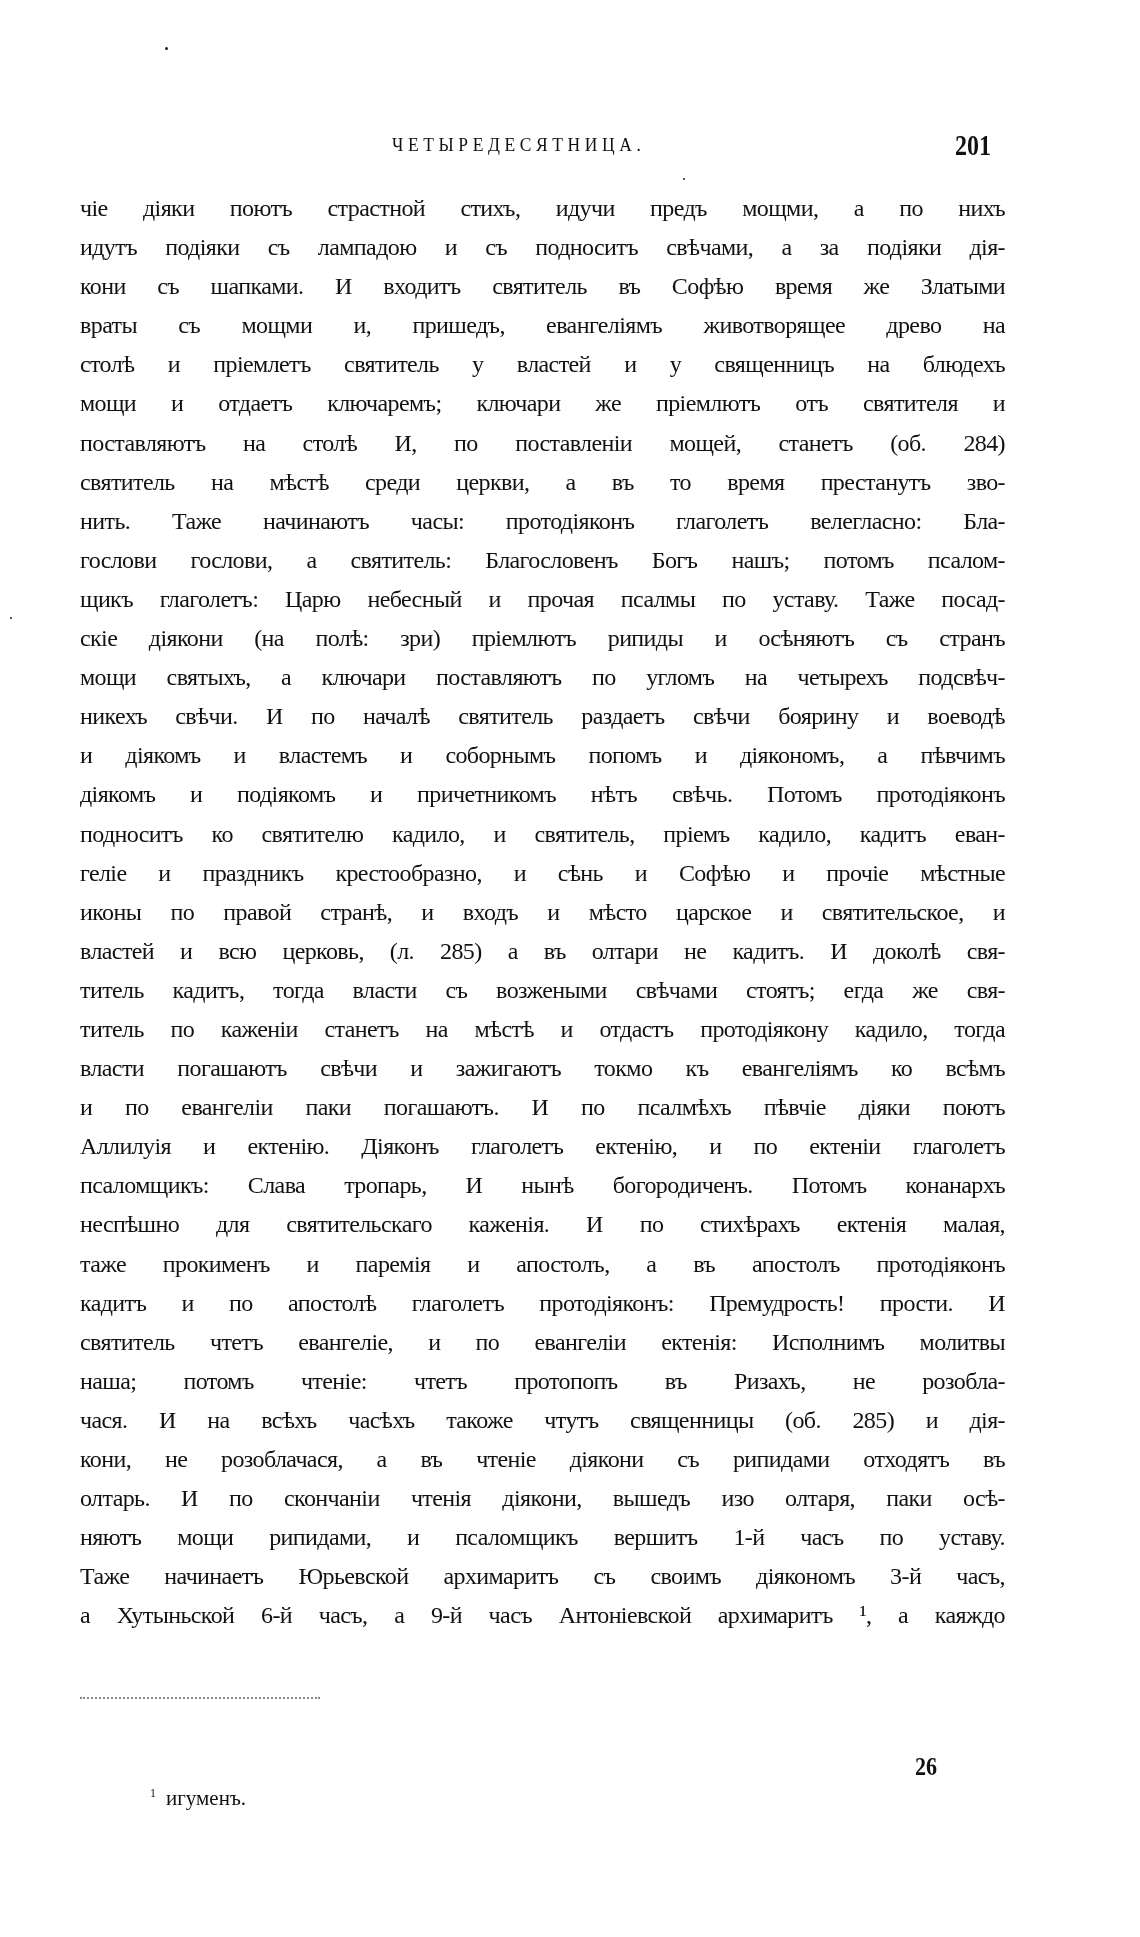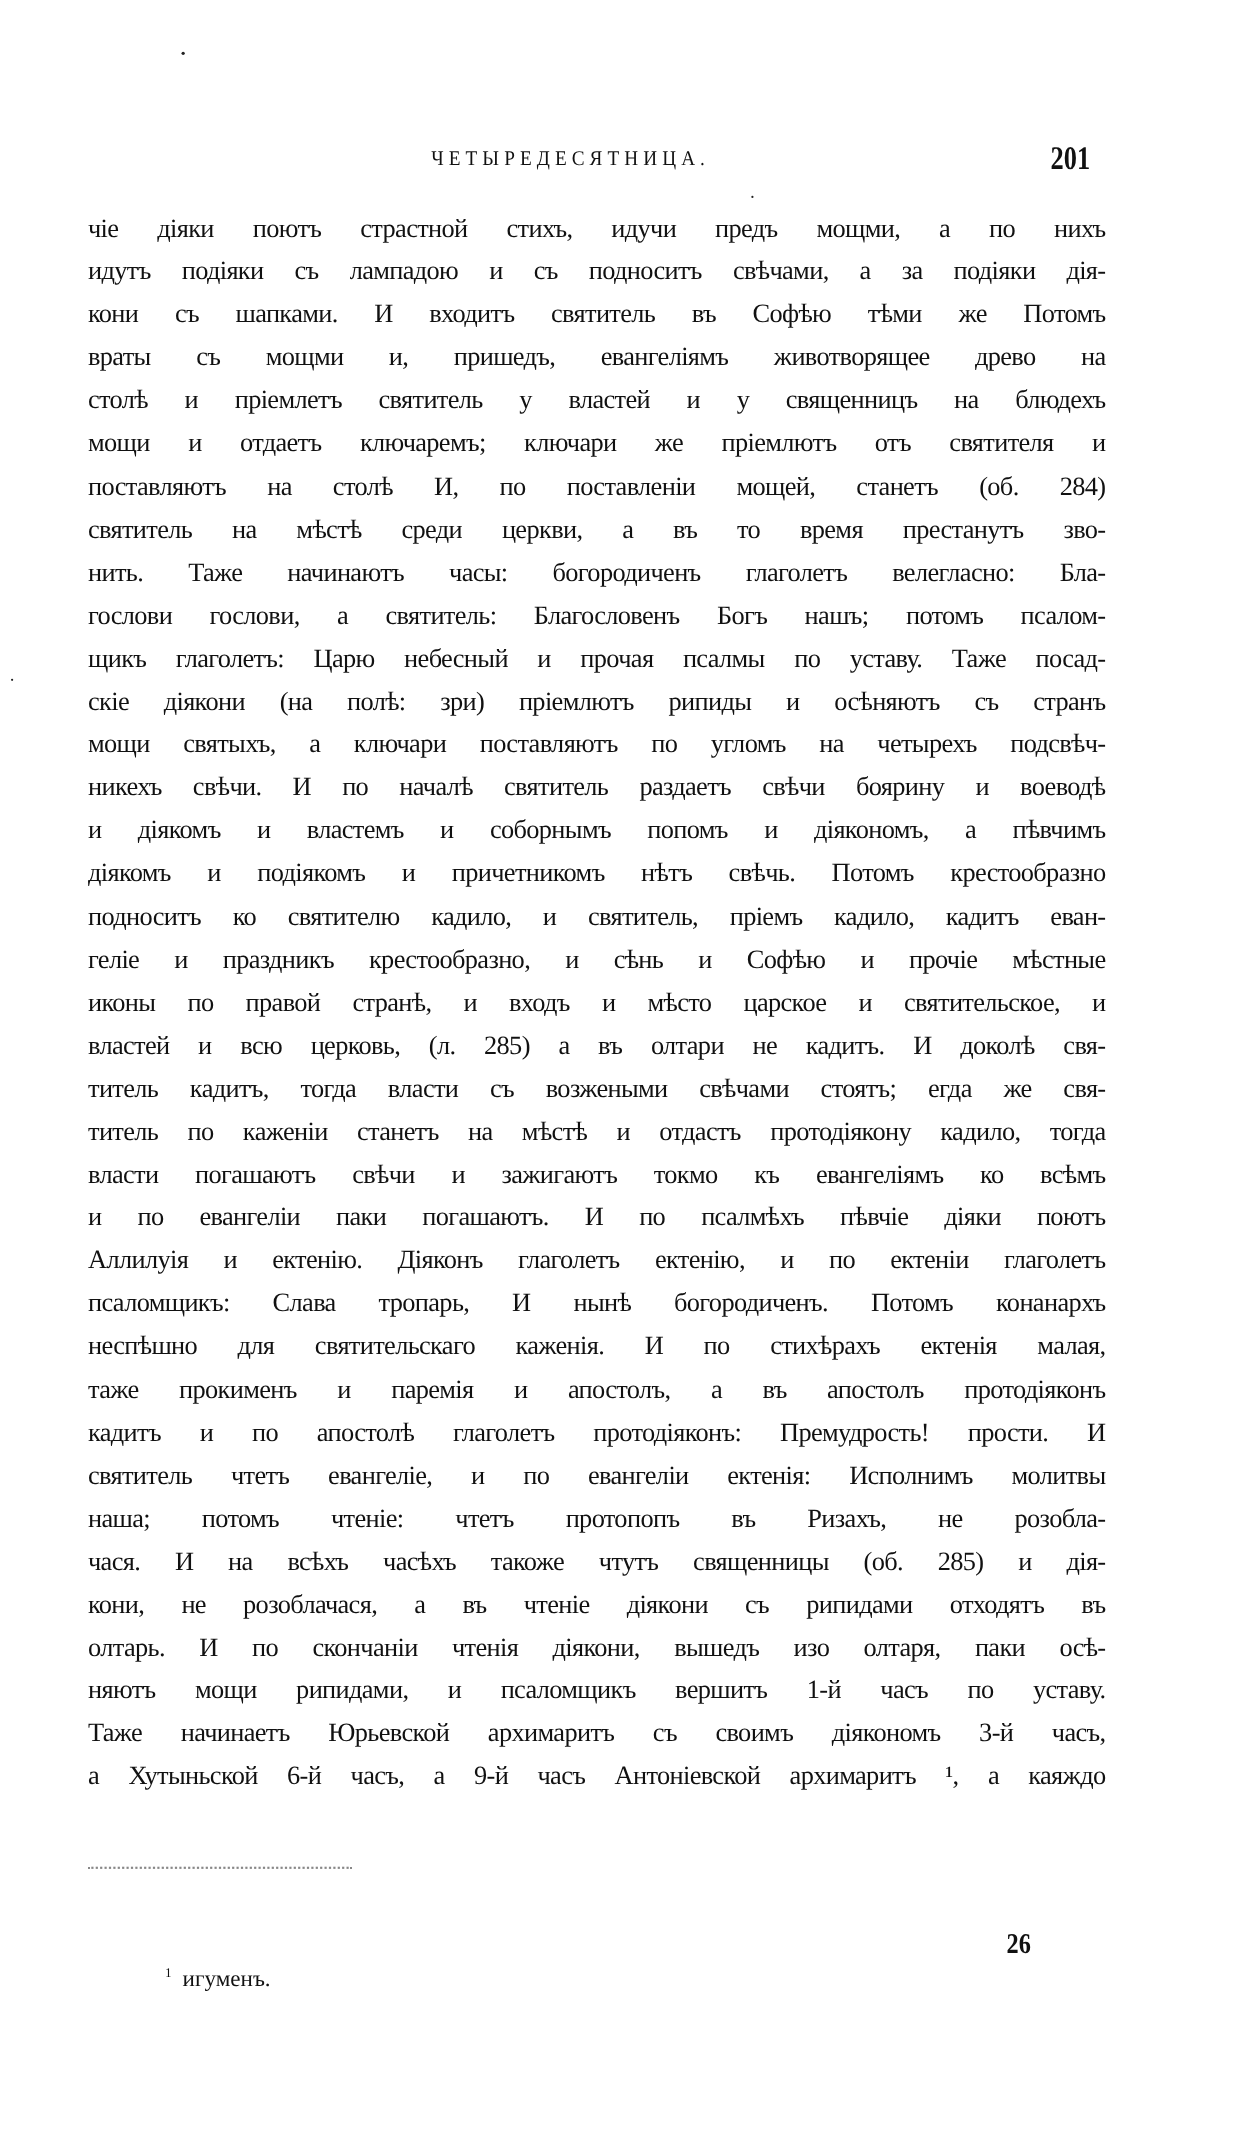--- a/index.html
+++ b/index.html
@@ -26,60 +26,60 @@
 <div class="folio">201</div>
 
 <div class="body-text" id="body-text">
     <div class="line">
       <span class="fit" style="">чіе діяки поютъ страстной стихъ, идучи предъ мощми, а по нихъ</span>
     </div>
     <div class="line">
       <span class="fit" style="">идутъ подіяки съ лампадою и съ подноситъ свѣчами, а за подіяки дія-</span>
     </div>
     <div class="line">
-      <span class="fit" style="">кони съ шапками. И входитъ святитель въ Софѣю тѣми же Потомъ</span>
+      <span class="fit" style="">кони съ шапками. И входитъ святитель въ Софѣю время же Златыми</span>
     </div>
     <div class="line">
       <span class="fit" style="">враты съ мощми и, пришедъ, евангеліямъ животворящее древо на</span>
     </div>
     <div class="line">
       <span class="fit" style="">столѣ и пріемлетъ святитель у властей и у священницъ на блюдехъ</span>
     </div>
     <div class="line">
       <span class="fit" style="">мощи и отдаетъ ключаремъ; ключари же пріемлютъ отъ святителя и</span>
     </div>
     <div class="line">
       <span class="fit" style="">поставляютъ на столѣ И, по поставленіи мощей, станетъ (об. 284)</span>
     </div>
     <div class="line">
       <span class="fit" style="">святитель на мѣстѣ среди церкви, а въ то время престанутъ зво-</span>
     </div>
     <div class="line">
-      <span class="fit" style="">нить. Таже начинаютъ часы: богородиченъ глаголетъ велегласно: Бла-</span>
+      <span class="fit" style="">нить. Таже начинаютъ часы: протодіяконъ глаголетъ велегласно: Бла-</span>
     </div>
     <div class="line">
       <span class="fit" style="">гослови гослови, а святитель: Благословенъ Богъ нашъ; потомъ псалом-</span>
     </div>
     <div class="line">
       <span class="fit" style="">щикъ глаголетъ: Царю небесный и прочая псалмы по уставу. Таже посад-</span>
     </div>
     <div class="line">
       <span class="fit" style="">скіе діякони (на полѣ: зри) пріемлютъ рипиды и осѣняютъ съ странъ</span>
     </div>
     <div class="line">
       <span class="fit" style="">мощи святыхъ, а ключари поставляютъ по угломъ на четырехъ подсвѣч-</span>
     </div>
     <div class="line">
       <span class="fit" style="">никехъ свѣчи. И по началѣ святитель раздаетъ свѣчи боярину и воеводѣ</span>
     </div>
     <div class="line">
       <span class="fit" style="">и діякомъ и властемъ и соборнымъ попомъ и діякономъ, а пѣвчимъ</span>
     </div>
     <div class="line">
-      <span class="fit" style="">діякомъ и подіякомъ и причетникомъ нѣтъ свѣчь. Потомъ крестообразно</span>
+      <span class="fit" style="">діякомъ и подіякомъ и причетникомъ нѣтъ свѣчь. Потомъ протодіяконъ</span>
     </div>
     <div class="line">
       <span class="fit" style="">подноситъ ко святителю кадило, и святитель, пріемъ кадило, кадитъ еван-</span>
     </div>
     <div class="line">
       <span class="fit" style="">геліе и праздникъ крестообразно, и сѣнь и Софѣю и прочіе мѣстные</span>
     </div>
     <div class="line">
       <span class="fit" style="">иконы по правой странѣ, и входъ и мѣсто царское и святительское, и</span>
     </div>

